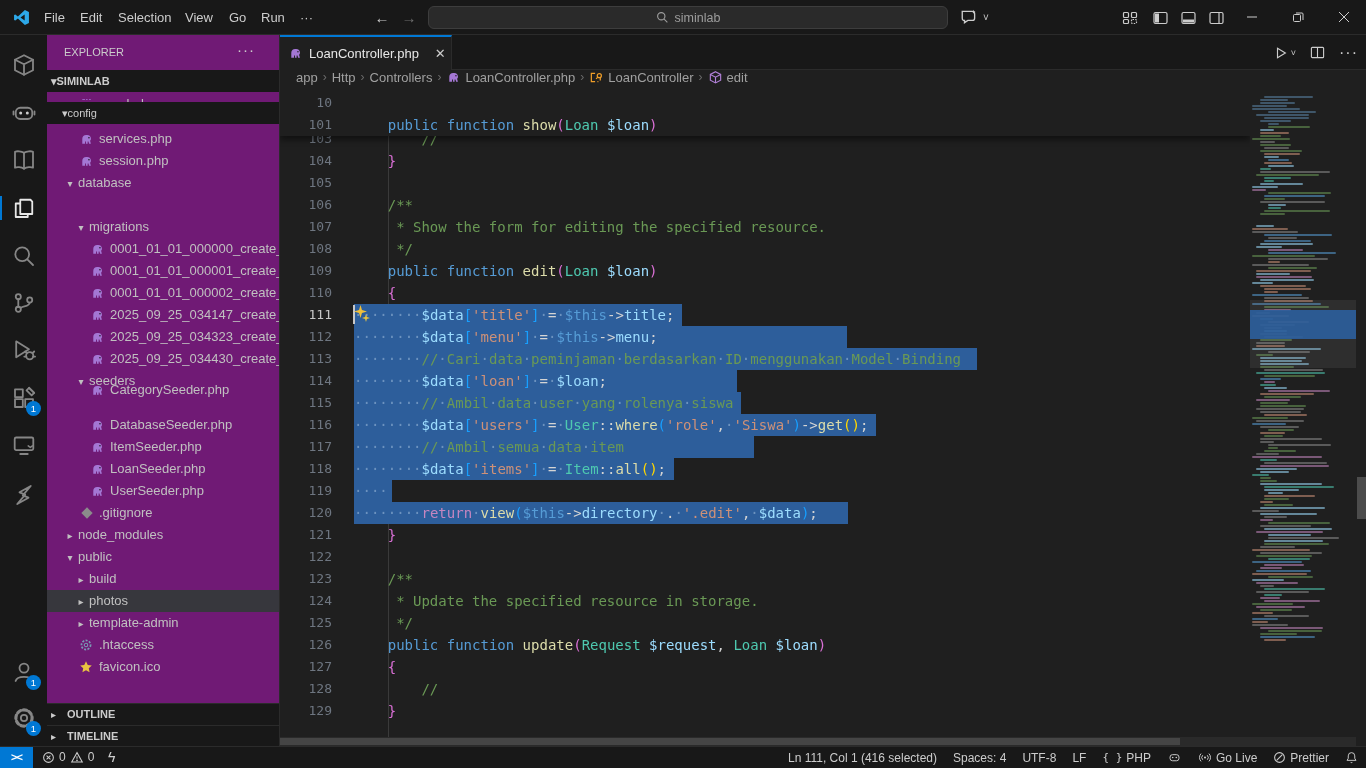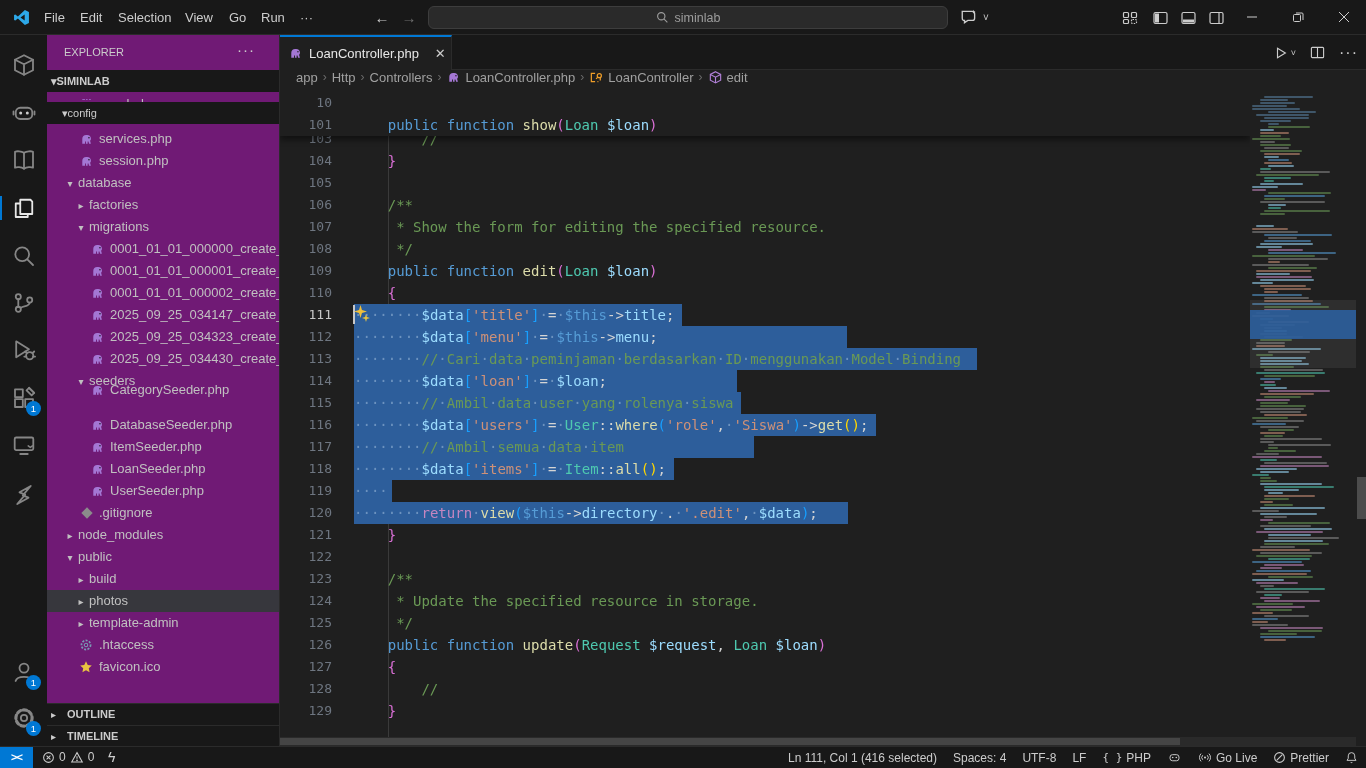--- a/index.html
+++ b/index.html
@@ -278,21 +278,20 @@
             </svg></span><span class="lbl" style="margin-left:4px">queue.php</span></div>
         <div class="trow" style="top: 29px;"><span style="display:inline-block;width:32px"></span><span class="ficon"><svg width="15" height="15" viewBox="0 0 16 16">
               <path d="M3.5 12.5V7.2C3.5 4.9 5.2 3.3 7.6 3.3h1.2c2.3 0 4 1.6 4 3.9 0 .9-.4 1.6-1 2.1l.9 3.2h-1.9l-.7-2.4h-.9v2.4H7.4v-2.4h-1v2.4z" fill="#a477d4"></path>
               <circle cx="10.6" cy="6" r=".8" fill="#181818"></circle>
             </svg></span><span class="lbl" style="margin-left:4px">services.php</span></div>
         <div class="trow" style="top: 51px;"><span style="display:inline-block;width:32px"></span><span class="ficon"><svg width="15" height="15" viewBox="0 0 16 16">
               <path d="M3.5 12.5V7.2C3.5 4.9 5.2 3.3 7.6 3.3h1.2c2.3 0 4 1.6 4 3.9 0 .9-.4 1.6-1 2.1l.9 3.2h-1.9l-.7-2.4h-.9v2.4H7.4v-2.4h-1v2.4z" fill="#a477d4"></path>
               <circle cx="10.6" cy="6" r=".8" fill="#181818"></circle>
             </svg></span><span class="lbl" style="margin-left:4px">session.php</span></div>
         <div class="trow" style="top: 73px;"><span class="chev" style="margin-left:15px">▾</span><span class="lbl">database</span></div>
-        <div class="trow" style="top: 95px;"><span class="chev" style="margin-left:26px">▸</span><span class="lbl">factories</span></div>
         <div class="trow" style="top: 117px;"><span class="chev" style="margin-left:26px">▾</span><span class="lbl">migrations</span></div>
         <div class="trow" style="top: 139px;"><span style="display:inline-block;width:43px"></span><span class="ficon"><svg width="15" height="15" viewBox="0 0 16 16">
               <path d="M3.5 12.5V7.2C3.5 4.9 5.2 3.3 7.6 3.3h1.2c2.3 0 4 1.6 4 3.9 0 .9-.4 1.6-1 2.1l.9 3.2h-1.9l-.7-2.4h-.9v2.4H7.4v-2.4h-1v2.4z" fill="#a477d4"></path>
               <circle cx="10.6" cy="6" r=".8" fill="#181818"></circle>
             </svg></span><span class="lbl" style="margin-left:4px">0001_01_01_000000_create_u...</span></div>
         <div class="trow" style="top: 161px;"><span style="display:inline-block;width:43px"></span><span class="ficon"><svg width="15" height="15" viewBox="0 0 16 16">
               <path d="M3.5 12.5V7.2C3.5 4.9 5.2 3.3 7.6 3.3h1.2c2.3 0 4 1.6 4 3.9 0 .9-.4 1.6-1 2.1l.9 3.2h-1.9l-.7-2.4h-.9v2.4H7.4v-2.4h-1v2.4z" fill="#a477d4"></path>
               <circle cx="10.6" cy="6" r=".8" fill="#181818"></circle>
             </svg></span><span class="lbl" style="margin-left:4px">0001_01_01_000001_create_c...</span></div>
         <div class="trow" style="top: 183px;"><span style="display:inline-block;width:43px"></span><span class="ficon"><svg width="15" height="15" viewBox="0 0 16 16">

